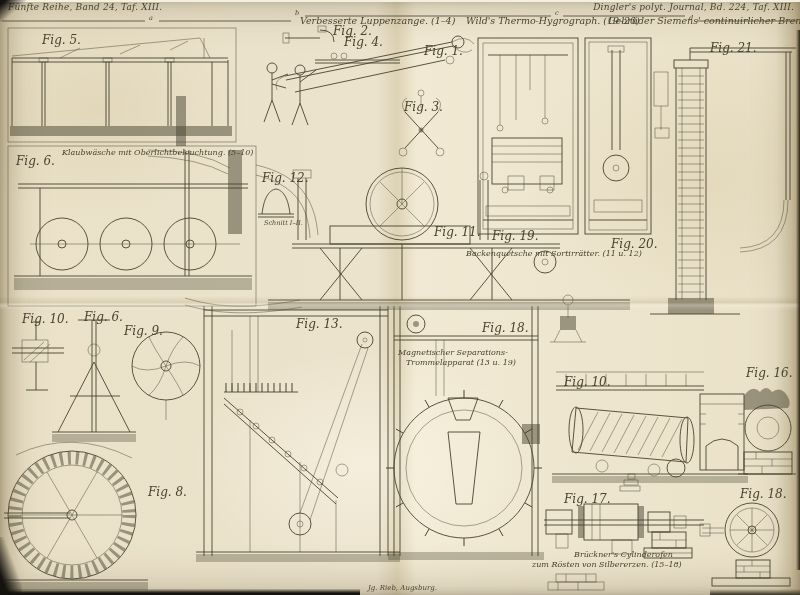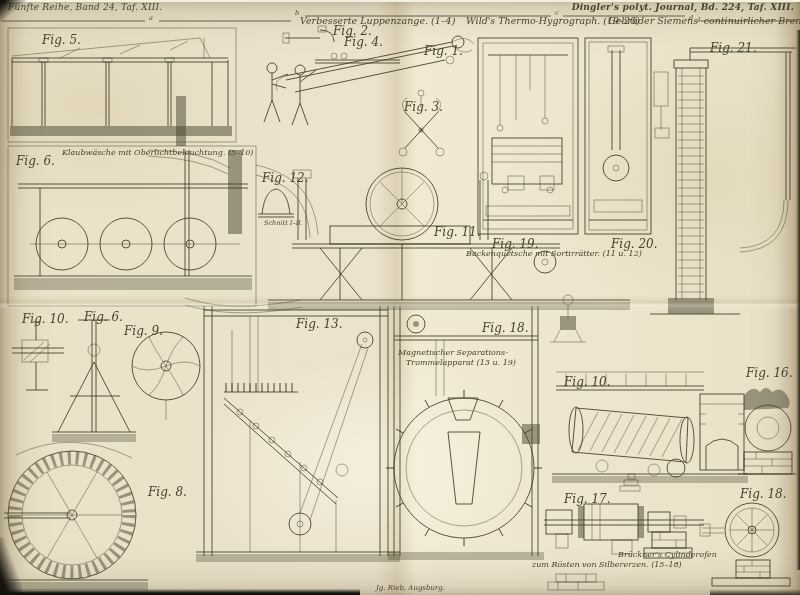--- a/index.html
+++ b/index.html
@@ -24,21 +24,21 @@
   .corner-bl{bottom:0;left:0;width:22px;height:58px;background:linear-gradient(to top right,#15130e 18%,transparent 60%);}
   .edge-r{top:30px;right:0;width:4px;height:540px;background:linear-gradient(to left,#2b261a,transparent);}
   .corner-br{bottom:0;right:0;width:90px;height:6px;background:linear-gradient(to top,#3a3323,transparent);}
 
   .lbl{position:absolute;color:var(--ink);font-style:italic;font-size:12px;line-height:1;white-space:nowrap;}
   .hdr{font-size:9px;letter-spacing:.2px;}
   .ttl{font-size:9.5px;}
   .cap{font-size:8px;}
   .tiny{font-size:6.5px;}
   .mark{font-size:7px;}
-  .right{font-weight:bold;}
+  .right{}
 
   svg.art{position:absolute;left:0;top:0;pointer-events:none;color:var(--ink);}
   .ln{fill:none;stroke:var(--ink);stroke-width:.9;}
   .thin{fill:none;stroke:var(--ink);stroke-width:.55;opacity:.85;}
   .rule{fill:none;stroke:var(--ink);stroke-width:.8;}
   .dk{fill:var(--ink);opacity:.5;stroke:none;}
   .band{fill:var(--ink);opacity:.32;stroke:none;}
   .seg{fill:none;stroke:var(--ink);stroke-width:13;stroke-dasharray:3 5;opacity:.5;}
   .pegs{fill:none;stroke:var(--ink);stroke-width:1;}
 </style>
@@ -326,43 +326,43 @@
 
   <div class="lbl ttl" style="left:300px;top:16px;">Verbesserte Luppenzange. (1–4)</div>
   <div class="lbl ttl" style="left:466px;top:16px;">Wild's Thermo-Hygrograph. (19–20)</div>
   <div class="lbl ttl" style="left:608px;top:16px;">Gebrüder Siemens' continuirlicher Brennapparat. (21)</div>
 
   <div class="lbl cap" style="left:62px;top:149px;">Klaubwäsche mit Oberlichtbeleuchtung. (5–10)</div>
   <div class="lbl cap" style="left:466px;top:250px;">Backenquetsche mit Sortirrätter. (11 u. 12)</div>
   <div class="lbl cap" style="left:398px;top:349px;">Magnetischer Separations-</div>
   <div class="lbl cap" style="left:406px;top:359px;">Trommelapparat (13 u. 19)</div>
   <div class="lbl tiny" style="left:264px;top:220px;">Schnitt I–II.</div>
-  <div class="lbl cap" style="left:574px;top:551px;margin-left:44px;">Brückner's Cylinderofen</div>
+  <div class="lbl cap" style="left:574px;top:551px;">Brückner's Cylinderofen</div>
   <div class="lbl cap" style="left:532px;top:561px;">zum Rösten von Silbererzen. (15–18)</div>
-  <div class="lbl mark" style="left:376px;top:585px;text-align:right;">Jg. Rieb, Augsburg.</div>
+  <div class="lbl mark" style="left:368px;top:585px;text-align:right;">Jg. Rieb, Augsburg.</div>
 
   <div class="lbl" style="left:424px;top:45px;">Fig. 1.</div>
   <div class="lbl" style="left:333px;top:25px;">Fig. 2.</div>
   <div class="lbl" style="left:404px;top:101px;">Fig. 3.</div>
   <div class="lbl" style="left:344px;top:36px;">Fig. 4.</div>
   <div class="lbl" style="left:42px;top:34px;">Fig. 5.</div>
   <div class="lbl" style="left:16px;top:155px;">Fig. 6.</div>
   <div class="lbl" style="left:84px;top:311px;">Fig. 6.</div>
   <div class="lbl" style="left:148px;top:486px;">Fig. 8.</div>
   <div class="lbl" style="left:124px;top:325px;">Fig. 9.</div>
   <div class="lbl" style="left:22px;top:313px;">Fig. 10.</div>
   <div class="lbl" style="left:434px;top:226px;">Fig. 11.</div>
   <div class="lbl" style="left:262px;top:172px;">Fig. 12.</div>
   <div class="lbl" style="left:296px;top:318px;">Fig. 13.</div>
   <div class="lbl" style="left:482px;top:322px;">Fig. 18.</div>
   <div class="lbl" style="left:564px;top:376px;">Fig. 10.</div>
   <div class="lbl" style="left:746px;top:367px;">Fig. 16.</div>
   <div class="lbl" style="left:564px;top:493px;">Fig. 17.</div>
   <div class="lbl" style="left:740px;top:488px;">Fig. 18.</div>
-  <div class="lbl" style="left:492px;top:238px;">Fig. 19.</div>
+  <div class="lbl" style="left:492px;top:230px;">Fig. 19.</div>
   <div class="lbl" style="left:604px;top:238px;margin-left:7px;">Fig. 20.</div>
   <div class="lbl" style="left:710px;top:42px;">Fig. 21.</div>
 
   <div class="crease-h"></div>
   <div class="edge edge-t"></div>
   <div class="edge corner-tl"></div>
   <div class="edge edge-b"></div>
   <div class="edge corner-bl"></div>
   <div class="edge edge-r"></div>
   <div class="edge corner-br"></div>

